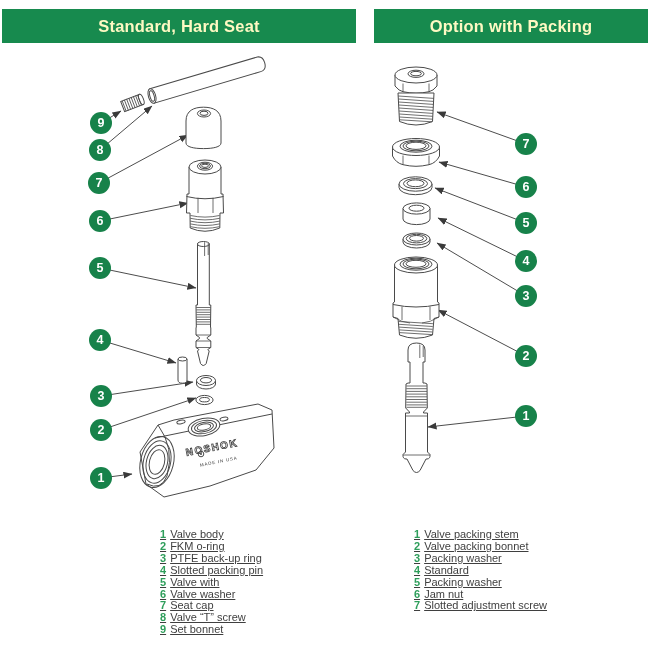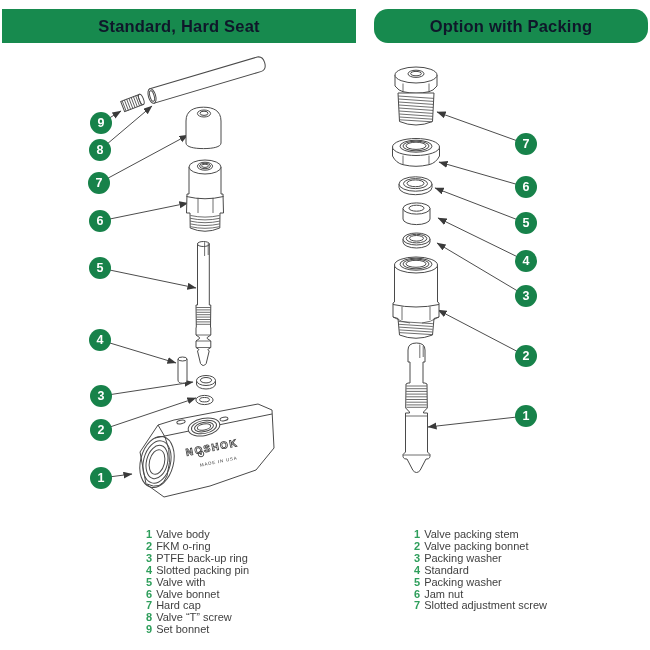--- a/index.html
+++ b/index.html
@@ -1,20 +1,20 @@
 <!DOCTYPE html>
 <html><head>
 <meta charset="utf-8">
 <style>
   html,body{margin:0;padding:0;background:#fff;}
   body{width:650px;height:650px;position:relative;overflow:hidden;
        font-family:"Liberation Sans",sans-serif;}
   .hbar{position:absolute;top:9px;height:34px;background:#178a4e;
         display:flex;align-items:center;justify-content:center;}
-  .hbar span{color:#0f172a;font-weight:bold;font-size:16.5px;letter-spacing:.2px;}
+  .hbar span{color:#fef9c3;font-weight:bold;font-size:16.5px;letter-spacing:.2px;}
   .panel-svg{position:absolute;top:50px;}
   .legend{position:absolute;font-size:11px;line-height:11.9px;color:#3f3f3f;}
   .lrow{white-space:nowrap;}
   .lnum{color:#2e9e5b;font-weight:bold;margin-right:4px;}
   
   .fw{fill:#fff;stroke:#4a4a4a;stroke-width:1;}
   .ln{fill:none;stroke:#4a4a4a;stroke-width:1;}
   .thr{fill:none;stroke:#4a4a4a;stroke-width:.8;}
   .leader{stroke:#4d4d4d;stroke-width:1;fill:none;}
   .co-circle{stroke:none;}
@@ -22,21 +22,21 @@
   .brand{font-weight:bold;font-size:10px;letter-spacing:1.5px;text-anchor:middle;
          fill:#fff;stroke:#3c3c3c;stroke-width:.8;}
   .madein{font-size:4.5px;letter-spacing:.8px;text-anchor:middle;fill:#3c3c3c;}
 </style>
 </head>
 <body>
 
 <div class="hbar" style="left:2px;width:354px;">
   <span>Standard, Hard Seat</span>
 </div>
-<div class="hbar" style="left:374px;width:274px;border-radius:14px;">
+<div class="hbar" style="left:374px;width:274px;">
   <span>Option with Packing</span>
 </div>
 
 <svg class="panel-svg" style="left:0;" width="370" height="480" viewBox="0 0 370 480">
   <defs>
     <marker id="arr" markerWidth="10" markerHeight="8" refX="8.6" refY="3.5" orient="auto">
       <path d="M0,0 L9,3.5 L0,7 Z" fill="#3a3a3a"></path>
     </marker>
   </defs>
 
@@ -263,42 +263,42 @@
       <circle class="co-circle" cx="156" cy="306" r="11" fill="#17824a"></circle>
       <text class="co-num" x="156" y="310.4">2</text>
     </g>
     <g>
       <circle class="co-circle" cx="156" cy="366" r="11" fill="#17824a"></circle>
       <text class="co-num" x="156" y="370.4">1</text>
     </g>
   </g>
 </svg>
 
-<div class="legend" style="left:146px;top:529px;">
+<div class="legend" style="left:160px;top:529px;text-decoration:underline;">
 
     <div class="lrow"><span class="lnum">1</span><span class="ltxt">Valve body</span></div>
 
     <div class="lrow"><span class="lnum">2</span><span class="ltxt">FKM o-ring</span></div>
 
     <div class="lrow"><span class="lnum">3</span><span class="ltxt">PTFE back-up ring</span></div>
 
     <div class="lrow"><span class="lnum">4</span><span class="ltxt">Slotted packing pin</span></div>
 
     <div class="lrow"><span class="lnum">5</span><span class="ltxt">Valve with</span></div>
 
-    <div class="lrow"><span class="lnum">6</span><span class="ltxt">Valve bonnet</span></div>
-
-    <div class="lrow"><span class="lnum">7</span><span class="ltxt">Hard cap</span></div>
+    <div class="lrow"><span class="lnum">6</span><span class="ltxt">Valve washer</span></div>
+
+    <div class="lrow"><span class="lnum">7</span><span class="ltxt">Seat cap</span></div>
 
     <div class="lrow"><span class="lnum">8</span><span class="ltxt">Valve “T” screw</span></div>
 
     <div class="lrow"><span class="lnum">9</span><span class="ltxt">Set bonnet</span></div>
   </div>
 
-<div class="legend" style="left:414px;top:529px;">
+<div class="legend" style="left:414px;top:529px;text-decoration:underline;">
 
     <div class="lrow"><span class="lnum">1</span><span class="ltxt">Valve packing stem</span></div>
 
     <div class="lrow"><span class="lnum">2</span><span class="ltxt">Valve packing bonnet</span></div>
 
     <div class="lrow"><span class="lnum">3</span><span class="ltxt">Packing washer</span></div>
 
     <div class="lrow"><span class="lnum">4</span><span class="ltxt">Standard</span></div>
 
     <div class="lrow"><span class="lnum">5</span><span class="ltxt">Packing washer</span></div>

